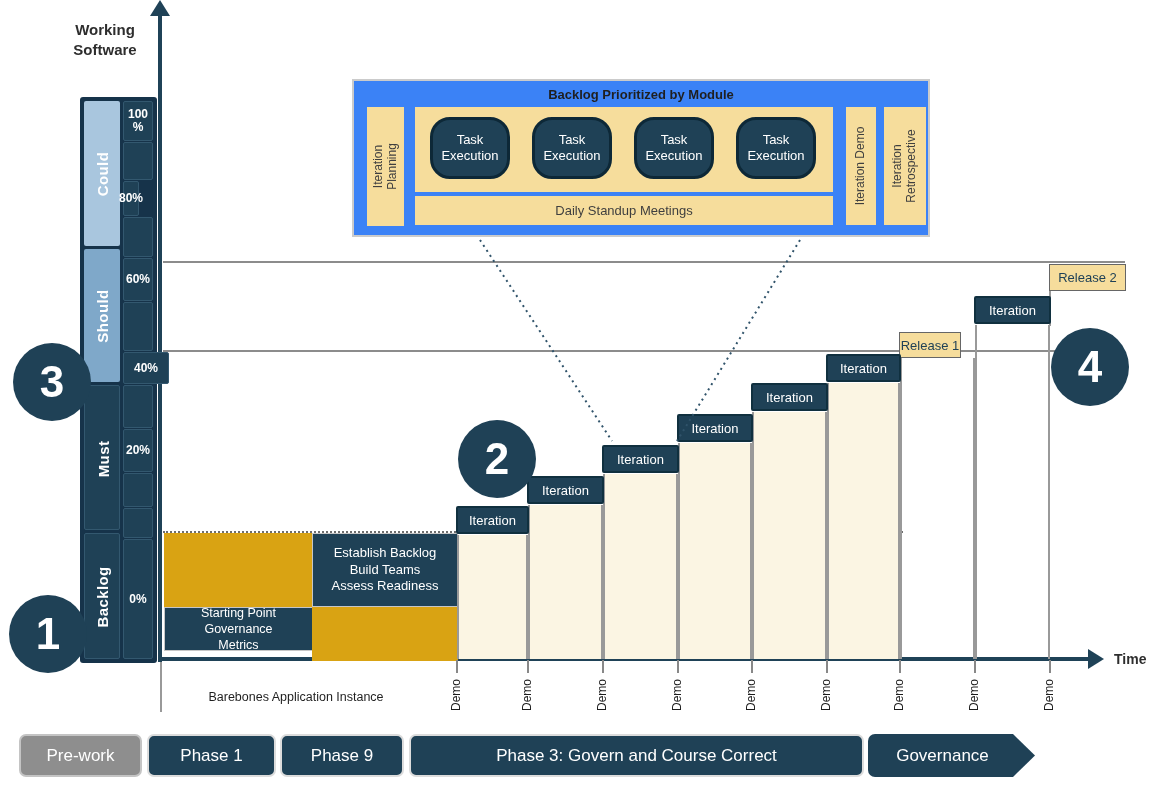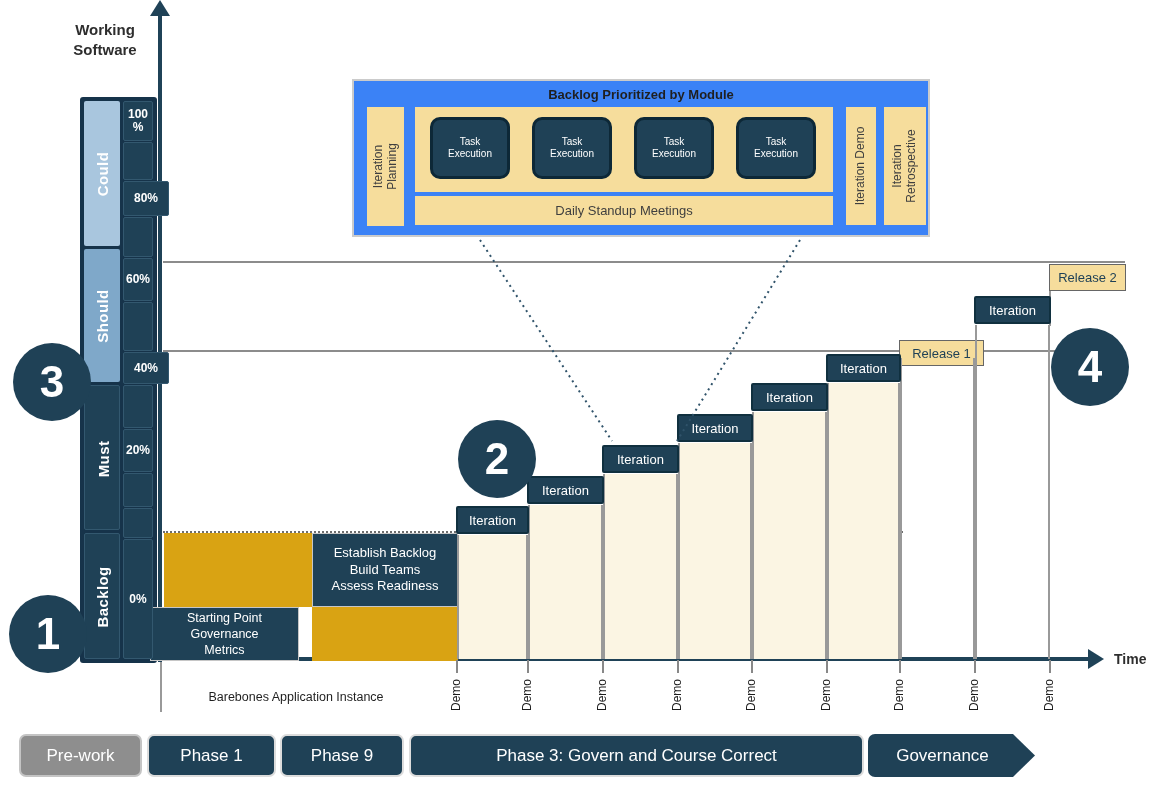--- a/index.html
+++ b/index.html
@@ -29,22 +29,22 @@
   .goldblock{background:var(--gold)}
   .setupbox{background:var(--navy);border:1px solid #c6c6c6;color:#fff;font-size:12.5px;
             display:flex;align-items:center;justify-content:center;text-align:center;
             white-space:pre-line;line-height:1.3}
   .callout{background:#3b82f6;border:2px solid #CBCBCB;z-index:3}
   .callout-title{font-weight:bold;font-size:13px;color:#1f1f1f;text-align:center}
   .tanbar{background:var(--tan)}
   .tanbar .rot{color:#3f3f3f;font-size:12px}
   .standup{background:var(--tan);color:#3f3f3f;font-size:13px;display:flex;
            align-items:center;justify-content:center}
-  .task{background:var(--navy);border:3px solid #0D2837;border-radius:10px;color:#fff;
-        font-size:10px;display:flex;align-items:center;justify-content:center;
+  .task{background:var(--navy);border:3px solid #0D2837;border-radius:20px;color:#fff;
+        font-size:13px;display:flex;align-items:center;justify-content:center;
         text-align:center;white-space:pre-line;line-height:1.2}
   .phase{background:var(--navy);border:2px solid #DCDCDC;border-radius:7px;color:#fff;
          font-size:17px;display:flex;align-items:center;justify-content:center}
   .prework{background:var(--prework-gray);border-color:#C4C4C4}
   .arrowbar{clip-path:polygon(0 0,calc(100% - 22px) 0,100% 50%,calc(100% - 22px) 100%,0 100%);
             border:none;padding-right:18px;border-radius:7px 0 0 7px}
   .circle{width:78px;height:78px;border-radius:50%;background:var(--navy);color:#fff;
           font-size:44px;font-weight:bold;display:flex;align-items:center;justify-content:center;z-index:6}
   .bignote{font-weight:bold;color:#2e2e2e}
 </style>
@@ -66,31 +66,31 @@
   <div class="a" style="left:1088px;top:649px;border-top:10px solid transparent;border-bottom:10px solid transparent;border-left:16px solid #1F4257"></div>
   <div class="a bignote" style="left:1114px;top:651px;font-size:14px">Time</div>
   <div class="a" style="left:160px;top:662px;width:2px;height:50px;background:#999"></div>
 
   <div class="a hline" style="left:163px;top:261px;width:962px"></div>
   <div class="a hline" style="left:163px;top:350px;width:962px"></div>
 
   <div class="a barframe" style="left:80px;top:97px;width:77px;height:566px"></div>
 
   <div class="a goldblock" style="left:164px;top:533px;width:149px;height:74px"></div>
-  <div class="a setupbox" id="box-start" style="left:150px;top:607px;width:149px;height:54px">Starting Point
+  <div class="a setupbox" id="box-start" style="left:164px;top:607px;width:149px;height:44px">Starting Point
 Governance
 Metrics</div>
   <div class="a setupbox" id="box-establish" style="left:312px;top:533px;width:146px;height:74px;font-size:13px">Establish Backlog
 Build Teams
 Assess Readiness</div>
   <div class="a goldblock" style="left:312px;top:607px;width:146px;height:54px"></div>
 
   <div class="a dotline" style="left:163px;top:531px;width:740px"></div>
 
-  <div class="a release" style="left:899px;top:340px;width:85px;height:26px">Release 1</div>
+  <div class="a release" style="left:899px;top:332px;width:62px;height:26px">Release 1</div>
   <div class="a release" style="left:1049px;top:264px;width:77px;height:27px">Release 2</div>
   <div class="a" style="left:1049px;top:291px;width:2px;height:35px;background:#999"></div>
 
   <div class="a callout" id="callout" style="left:352px;top:79px;width:578px;height:158px">
     <div class="a callout-title" style="left:0;top:6px;width:574px">Backlog Prioritized by  Module</div>
     <div class="a tanbar" id="bar-planning" style="left:13px;top:26px;width:37px;height:119px">
         <div class="rot " style="width: 119px; height: 37px; left: -41px; top: 41px;">Iteration
 Planning</div>
       </div>
     <div class="a tanbar" style="left:61px;top:26px;width:418px;height:85px"></div>
@@ -122,21 +122,21 @@
     </div>
     <div class="mseg a" style="left: 84px; top: 385px; width: 36px; height: 145px; background: var(--navy); border: 1px solid rgb(51, 88, 111);">
       <div class="rot " style="width: 145px; height: 36px; left: -54.5px; top: 54.5px;">Must</div>
     </div>
     <div class="mseg a" style="left: 84px; top: 533px; width: 36px; height: 126px; background: var(--navy); border: 1px solid rgb(51, 88, 111);">
       <div class="rot " style="width: 126px; height: 36px; left: -45px; top: 45px;">Backlog</div>
     </div>
     <div class="scell a" style="left: 123px; top: 101px; width: 30px; height: 40px;">100
 %</div>
     <div class="scell a" style="left: 123px; top: 142px; width: 30px; height: 38px;"></div>
-    <div class="scell a" style="left: 123px; top: 181px; width: 46px; height: 35px;">80%</div>
+    <div class="scell a" style="left: 123px; top: 181px; width: 16px; height: 35px;">80%</div>
     <div class="scell a" style="left: 123px; top: 217px; width: 30px; height: 40px;"></div>
     <div class="scell a" style="left: 123px; top: 258px; width: 30px; height: 43px;">60%</div>
     <div class="scell a" style="left: 123px; top: 302px; width: 30px; height: 49px;"></div>
     <div class="scell a" style="left: 123px; top: 352px; width: 46px; height: 32px;">40%</div>
     <div class="scell a" style="left: 123px; top: 385px; width: 30px; height: 43px;"></div>
     <div class="scell a" style="left: 123px; top: 429px; width: 30px; height: 43px;">20%</div>
     <div class="scell a" style="left: 123px; top: 473px; width: 30px; height: 34px;"></div>
     <div class="scell a" style="left: 123px; top: 508px; width: 30px; height: 30px;"></div>
     <div class="scell a" style="left: 123px; top: 539px; width: 30px; height: 120px;">0%</div>
     <div class="col cream a" style="left: 457px; top: 535px; width: 71px; height: 124px;"></div>

